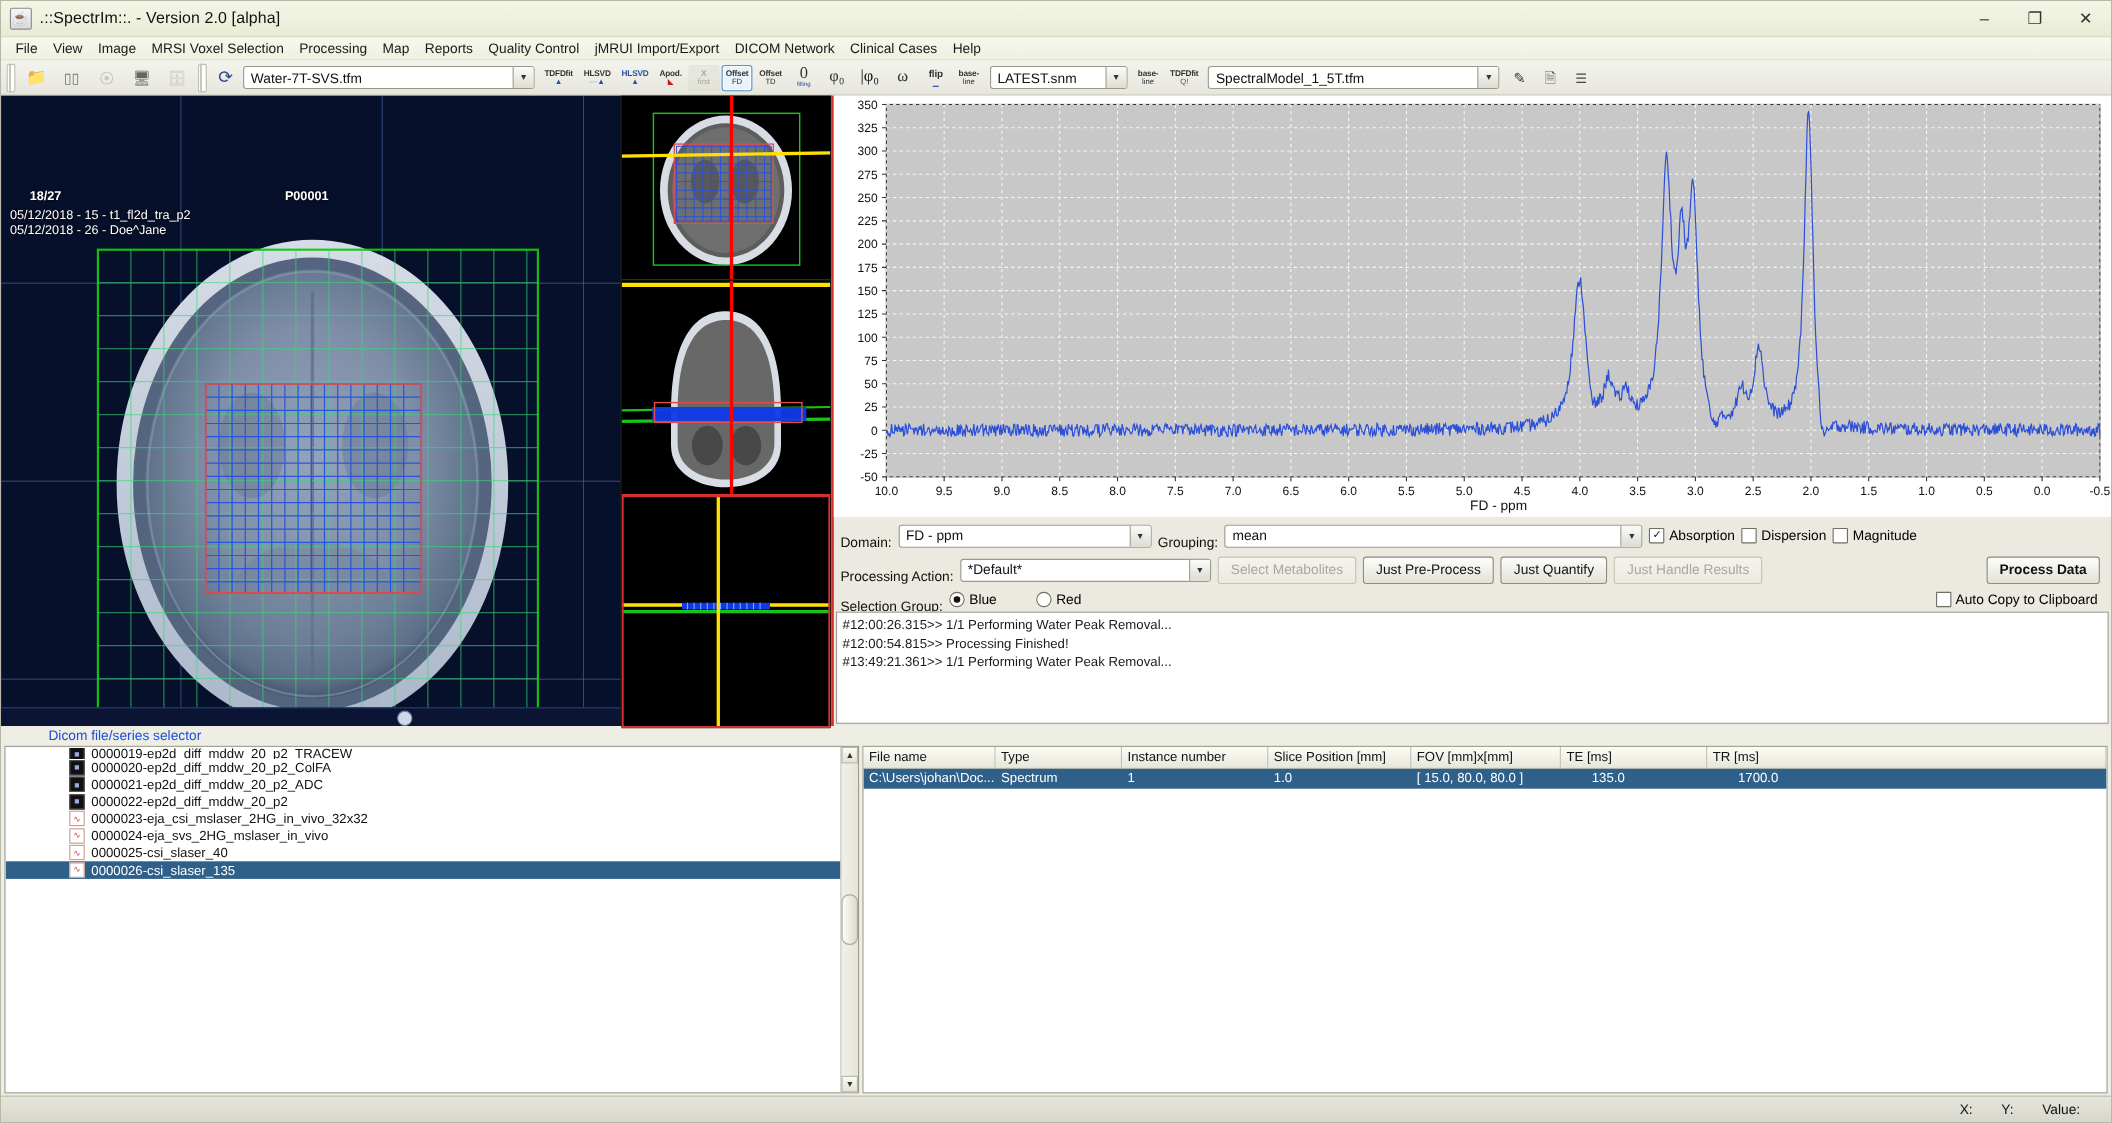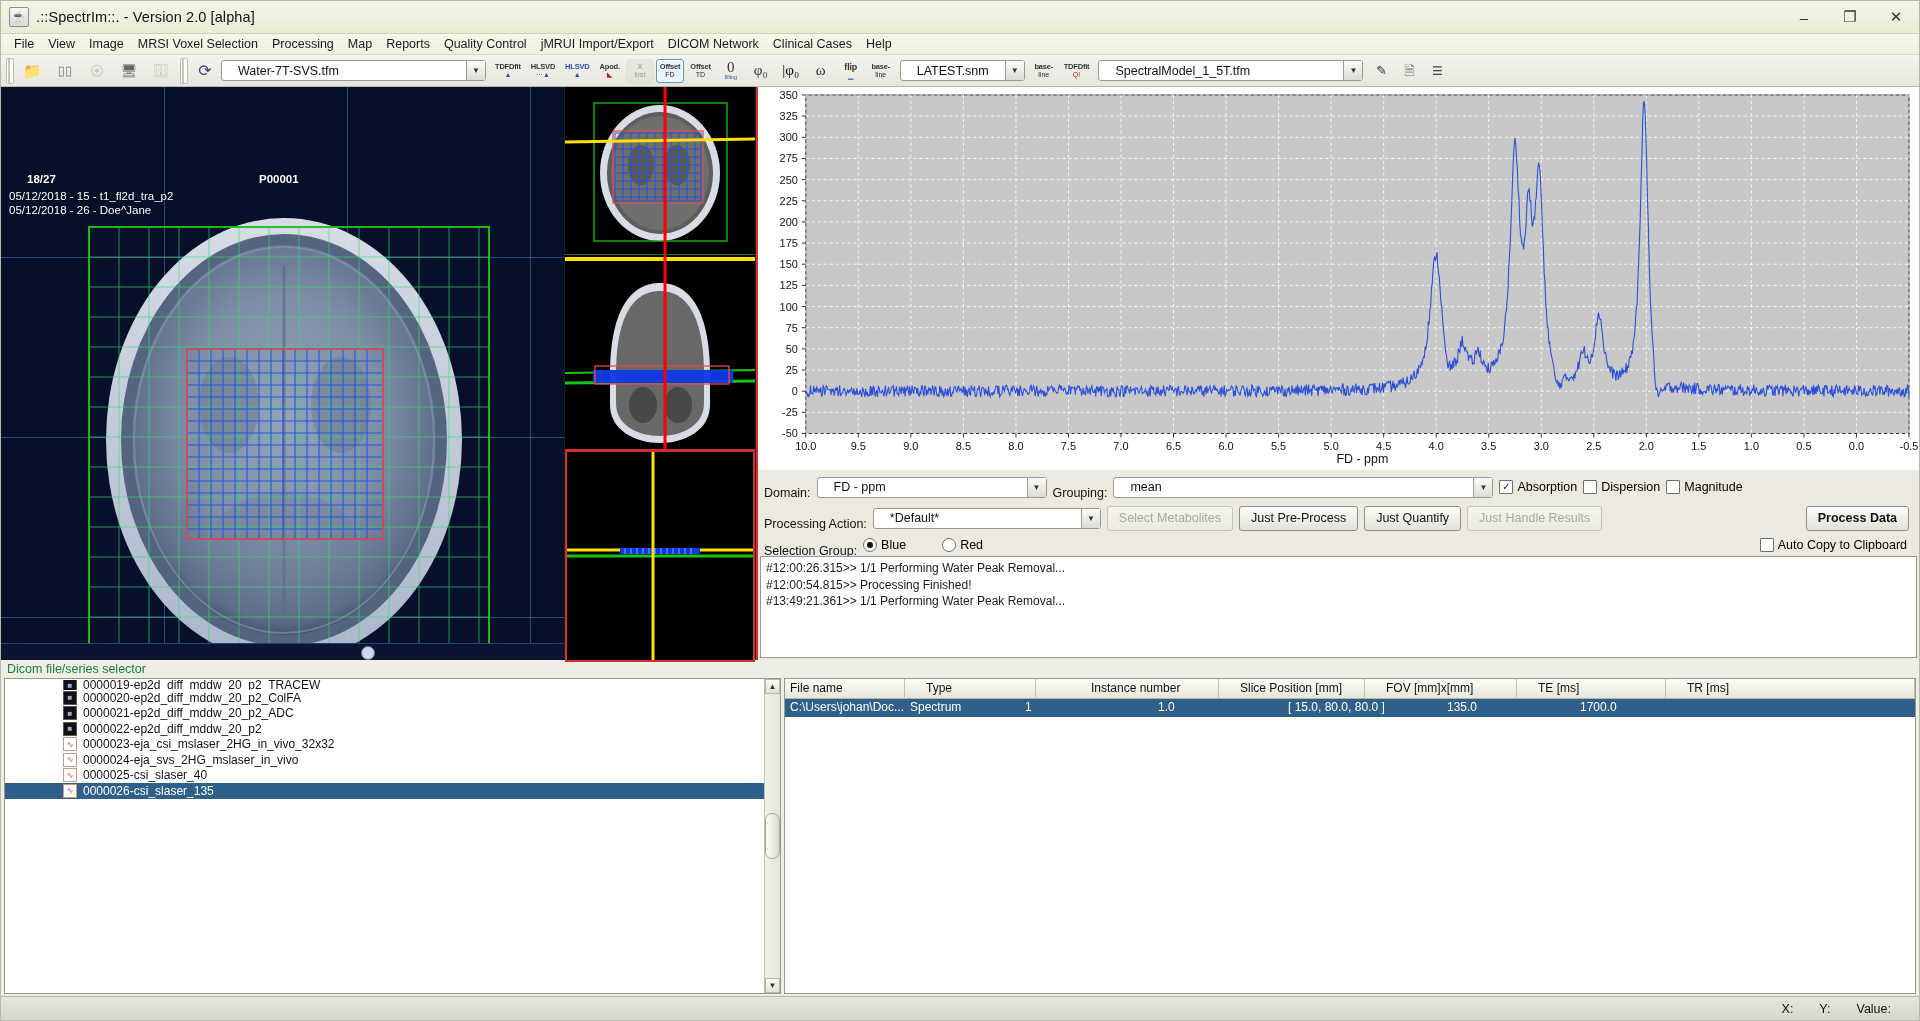--- a/index.html
+++ b/index.html
@@ -42,21 +42,21 @@
     font-size:8px;line-height:1;color:#333;padding:0 3px;box-sizing:border-box;}
   .tbtn.sel{border-color:#5a93c8;background:#eaf3fb;box-shadow:inset 0 0 0 1px #fff;}
   .tbtn.dis{opacity:.38;}
   .tbtn .lab{font-size:7.5px;font-weight:bold;display:block;text-align:left;letter-spacing:-.2px;}
   .tbtn .lab2{font-size:7px;display:block;text-align:center;color:#2a2a2a;}
   .tbtn .big{font-size:15px;font-family:"Liberation Serif",serif;}
   .tbtn .blue{color:#2a4fa8;}
   .tbtn .red{color:#c01f1f;}
 
   .combo{height:21px;border:1px solid #9a9a8c;border-radius:3px;background:#fff;
-    display:flex;align-items:center;font-size:12.5px;padding-left:16px;box-sizing:border-box;color:#111;}
+    display:flex;align-items:center;font-size:12.5px;padding-left:6px;box-sizing:border-box;color:#111;}
   .combo .arrow{margin-left:auto;width:18px;height:19px;
      background:linear-gradient(#fbfbfb,#dcdcd2);border-left:1px solid #9a9a8c;
      display:flex;align-items:center;justify-content:center;font-size:8px;color:#333;}
 
   
   .main{display:flex;flex:0 0 auto;height:573px;}
   .axialpane{width:563px;height:573px;position:relative;background:#07102a;overflow:hidden;
      border-right:1px solid #202020;}
   .axialpane .grid-bg{position:absolute;inset:0;
      background-image:linear-gradient(rgba(80,120,190,.55) 1px,transparent 1px),
@@ -91,40 +91,40 @@
   .radio{width:12px;height:12px;border:1px solid #6e6e62;border-radius:50%;background:#fff;
      display:flex;align-items:center;justify-content:center;}
   .radio .dot{width:6px;height:6px;border-radius:50%;background:#111;}
 
   .logbox{flex:1;background:#fff;border:1px solid #9a9a8c;margin:2px 2px 2px 2px;
      overflow:hidden;font-size:12px;padding:3px 5px;box-sizing:border-box;}
   .logline{line-height:16.5px;color:#1a1a1a;white-space:nowrap;}
 
   
   .dicom{flex:1;display:flex;flex-direction:column;background:#eeeee4;}
-  .dicom-title{font-size:12.5px;padding:2px 6px 2px 6px;color:#15803d;}
+  .dicom-title{font-size:12.5px;padding:2px 6px 2px 6px;color:#1d4ed8;margin-left:37px;}
   .dicom-body{flex:1;display:flex;padding:0 3px 2px 3px;gap:3px;box-sizing:border-box;}
   .listpanel{width:775px;background:#fff;border:1px solid #9a9a8c;position:relative;overflow:hidden;
      display:flex;}
   .list-inner{flex:1;position:relative;overflow:hidden;padding-top:0;}
   .lrow{height:15.5px;display:flex;align-items:center;gap:6px;padding-left:58px;font-size:12px;color:#111;}
   .lrow.sel{background:#2f6089;color:#fff;}
   .licon{width:12px;height:12px;border:1px solid #555;background:#111;flex:0 0 auto;
      display:flex;align-items:center;justify-content:center;font-size:8px;color:#9ad;}
   .licon.spec{background:#fff;border-color:#c98;color:#c33;}
   .vscroll{width:15px;background:linear-gradient(to right,#f1f1ea,#e4e4da);
      border-left:1px solid #bdbdb0;display:flex;flex-direction:column;align-items:center;}
   .vsbtn{width:15px;height:15px;display:flex;align-items:center;justify-content:center;
      font-size:8px;color:#333;background:linear-gradient(#fbfbf6,#e2e2d6);border:1px solid #b5b5a8;box-sizing:border-box;}
   .vsthumb{width:13px;margin-top:auto;margin-bottom:auto;height:44px;border-radius:7px;
      background:linear-gradient(to right,#fdfdfa,#dadace);border:1px solid #a9a99c;}
 
   .tablepanel{flex:1;background:#fff;border:1px solid #9a9a8c;overflow:hidden;}
   .thead{display:flex;height:19px;background:linear-gradient(#fdfdf8,#e6e6da);
-     border-bottom:1px solid #b5b5a8;gap:16px;}
+     border-bottom:1px solid #b5b5a8;}
   .th{font-size:12px;color:#111;padding:2px 0 0 5px;border-right:1px solid #c2c2b4;box-sizing:border-box;
      white-space:nowrap;overflow:hidden;}
   .trow{display:flex;height:18px;background:#2f6089;color:#fff;}
   .td{font-size:12px;padding:1px 0 0 5px;box-sizing:border-box;white-space:nowrap;overflow:hidden;}
 
   
   .statusbar{height:24px;display:flex;align-items:center;justify-content:flex-end;
      background:linear-gradient(#e6e6dc,#d6d6cc);border-top:1px solid #b5b5a8;
      padding-right:28px;gap:26px;font-size:12.5px;color:#111;box-sizing:border-box;}
 </style>
@@ -700,21 +700,21 @@
           <div class="vsbtn">▲</div>
           <div class="vsthumb"></div>
           <div class="vsbtn">▼</div>
         </div>
       </div>
 
       <div class="tablepanel">
         <div class="thead">
           <div class="th" style="width:120px;">File name</div>
           <div class="th" style="width:115px;">Type</div>
-          <div class="th" style="width:133px;margin-left:34px;">Instance number</div>
+          <div class="th" style="width:133px;">Instance number</div>
           <div class="th" style="width:130px;">Slice Position [mm]</div>
           <div class="th" style="width:136px;">FOV [mm]x[mm]</div>
           <div class="th" style="width:133px;">TE [ms]</div>
           <div class="th" style="flex:1;">TR [ms]</div>
         </div>
         <div class="trow">
           <div class="td" style="width:120px;">C:\Users\johan\Doc...</div>
           <div class="td" style="width:115px;">Spectrum</div>
           <div class="td" style="width:133px;">1</div>
           <div class="td" style="width:130px;">1.0</div>

